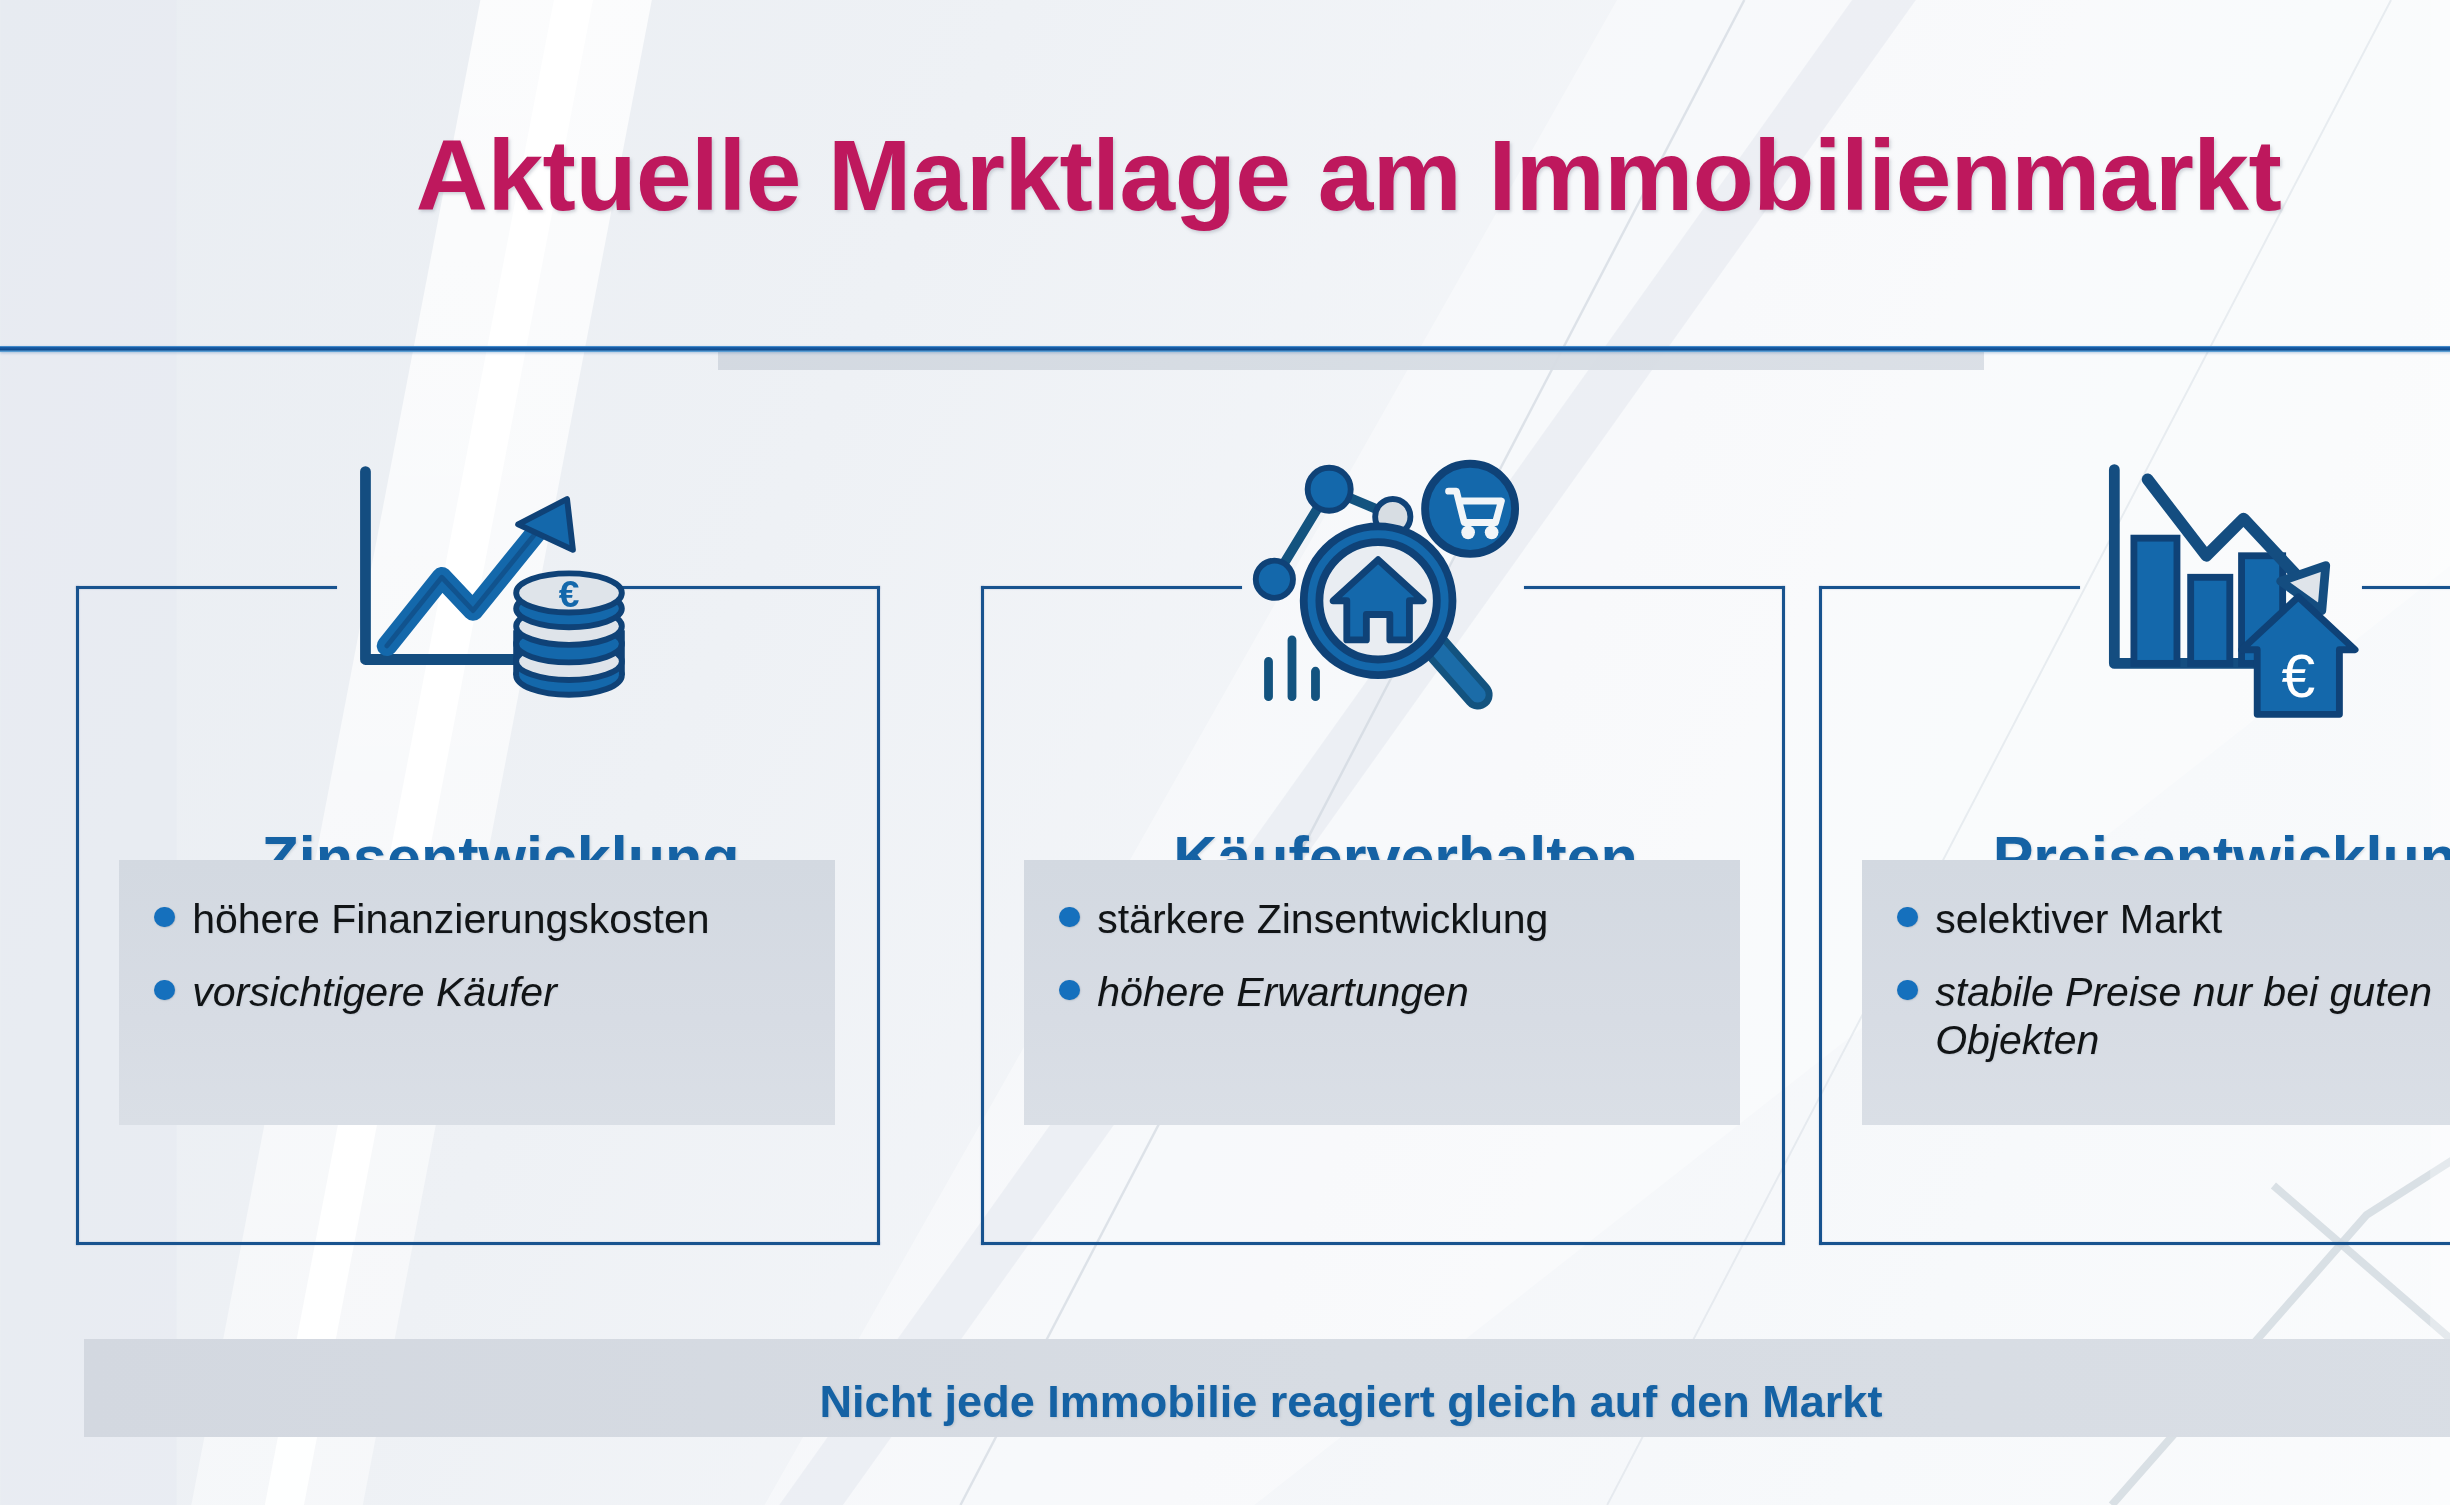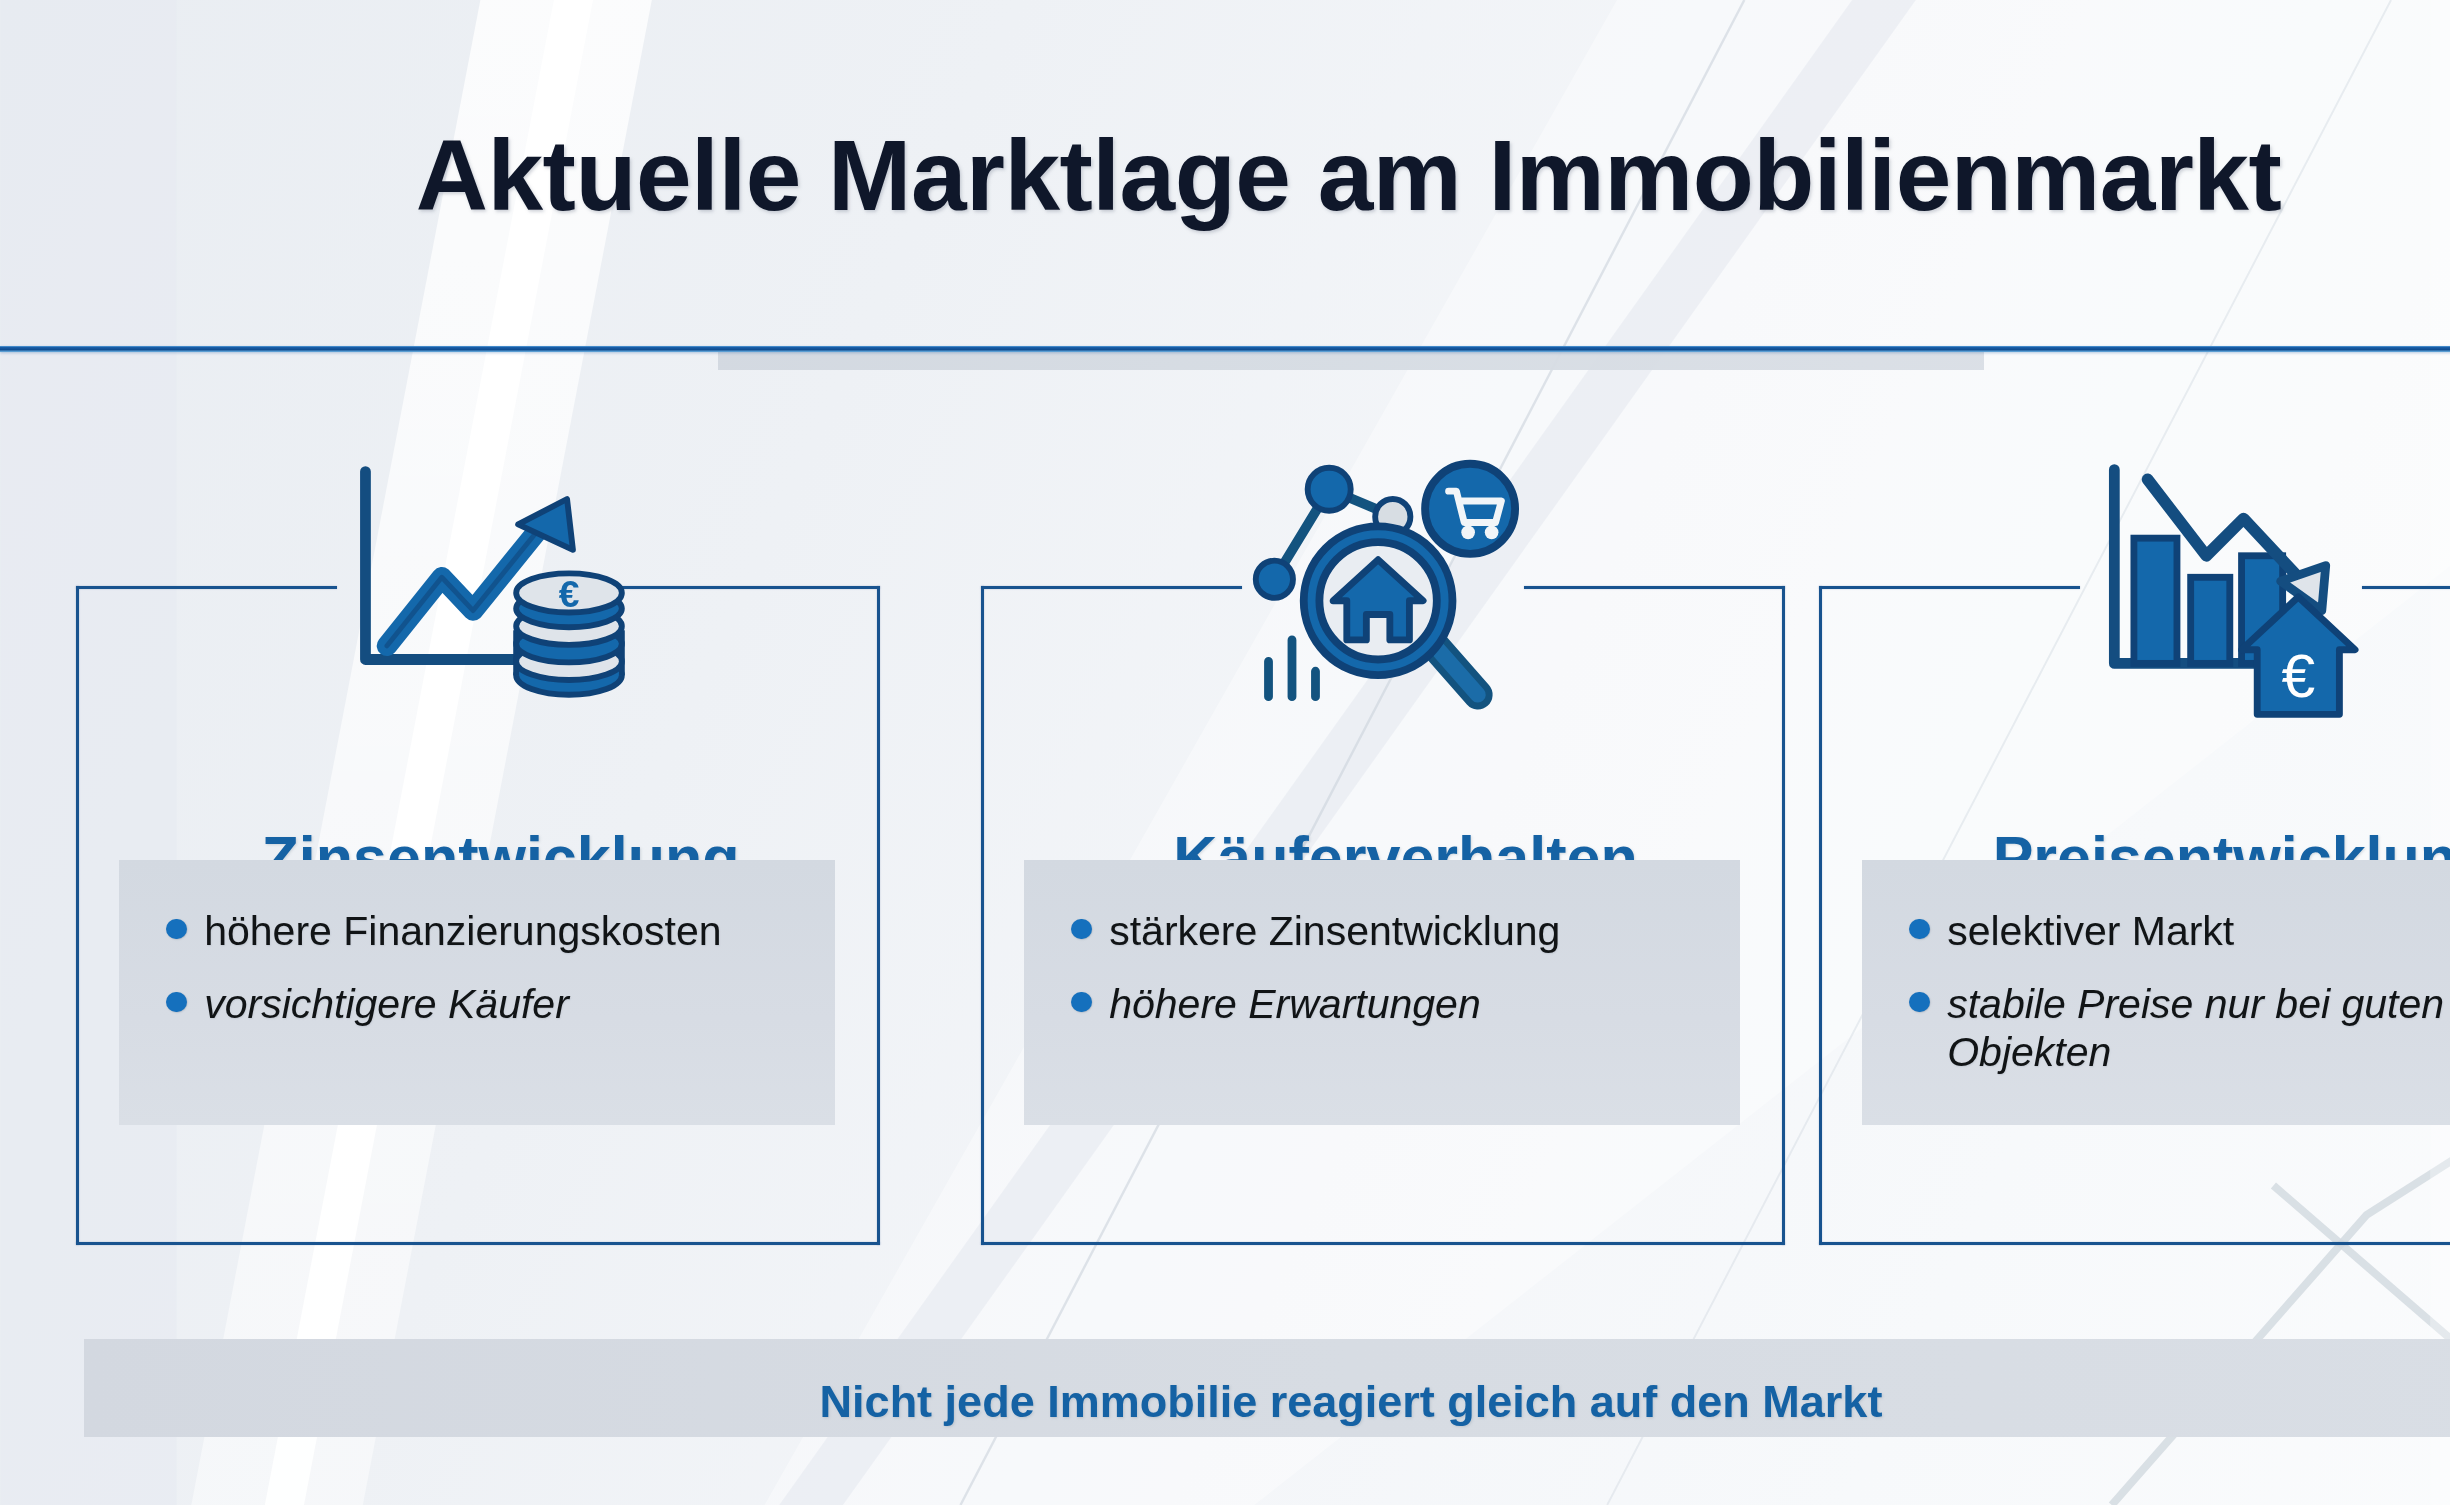--- a/index.html
+++ b/index.html
@@ -14,21 +14,21 @@
 
   
   #bg{position:absolute;inset:0;overflow:hidden;z-index:0;
       background:linear-gradient(115deg,#e9edf2 0%,#eef1f5 30%,#f4f6f9 55%,#f7f9fb 75%,#fbfcfd 100%);}
   #bg svg{position:absolute;inset:0;width:2697px;height:1505px;display:block;}
 
   
   #header{position:absolute;left:0;top:0;width:2697px;height:349px;z-index:3;
           display:flex;align-items:center;justify-content:center;}
   #page-title{
-    font-size:100px;font-weight:700;color:#0f172a;letter-spacing:-0.5px;
+    font-size:100px;font-weight:700;color:#be185d;letter-spacing:-0.5px;
     white-space:nowrap;line-height:1;
     text-shadow:1.5px 1.5px 3.4px rgba(120,130,145,.35);
   }
   #divider{position:absolute;left:0;top:346px;width:2697px;height:6.4px;z-index:4;
            background:linear-gradient(180deg,#5ba4de 0%,#1a5ea8 22%,#0f4d91 60%,#6fb3e4 100%);
            box-shadow:0 1px 2.9px rgba(26,94,168,.30);}
   #header-accent{position:absolute;left:718px;top:352px;width:1266px;height:17.6px;z-index:2;
                  background:linear-gradient(90deg,#d2d8e0 0%,#d6dce3 55%,#d9dee5 100%);opacity:.95;}
 
   
@@ -54,21 +54,21 @@
 
   
   .card-title{position:absolute;left:0;right:0;top:191px;text-align:center;
               font-size:61px;font-weight:700;color:#1562a4;line-height:1;
               text-shadow:1px 1px 2.5px rgba(130,145,160,.30);white-space:nowrap;margin-left:45px;}
 
   
   .bullets{position:absolute;left:43px;top:274px;width:716px;min-height:265px;
            background:linear-gradient(180deg,#d3d9e1 0%,#d7dce4 60%,#dadfe6 100%);
            padding:36px 29px 36px 35px;box-sizing:border-box;}
-  .bullets ul{list-style:none;margin:12px;padding:0;}
+  .bullets ul{list-style:none;margin:0;padding:0;}
   .bullets li{display:flex;align-items:flex-start;margin:0 0 25.5px 0;}
   .bullets li:last-child{margin-bottom:0;font-style:italic;}
   .bullets .dot{flex:0 0 auto;width:20.6px;height:20.6px;border-radius:50%;
                 background:#1570bd;margin:10.8px 17.6px 0 0;
                 box-shadow:0.5px 0.5px 1.5px rgba(90,110,130,.35);}
   .bullets .txt{font-size:41px;line-height:1.16;color:#111416;font-weight:400;
                 text-shadow:0.5px 0.5px 1.5px rgba(140,150,165,.28);}
 
   
   #footer-banner{position:absolute;left:84px;top:1339px;width:2534px;height:98px;z-index:3;

